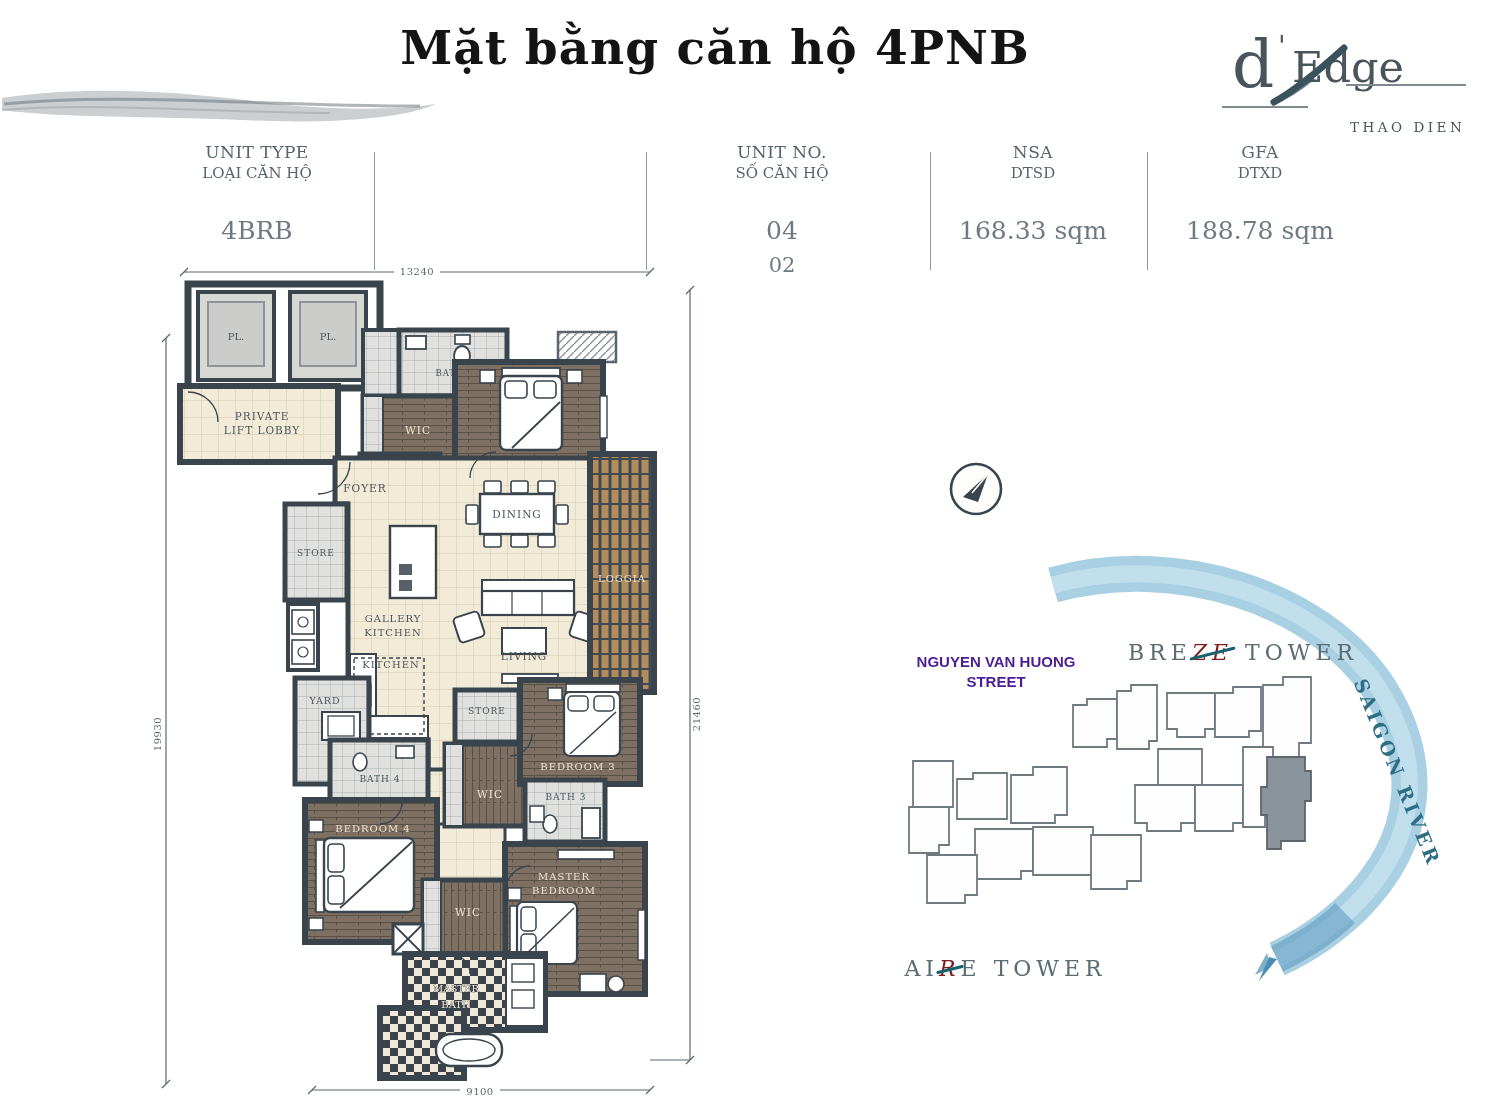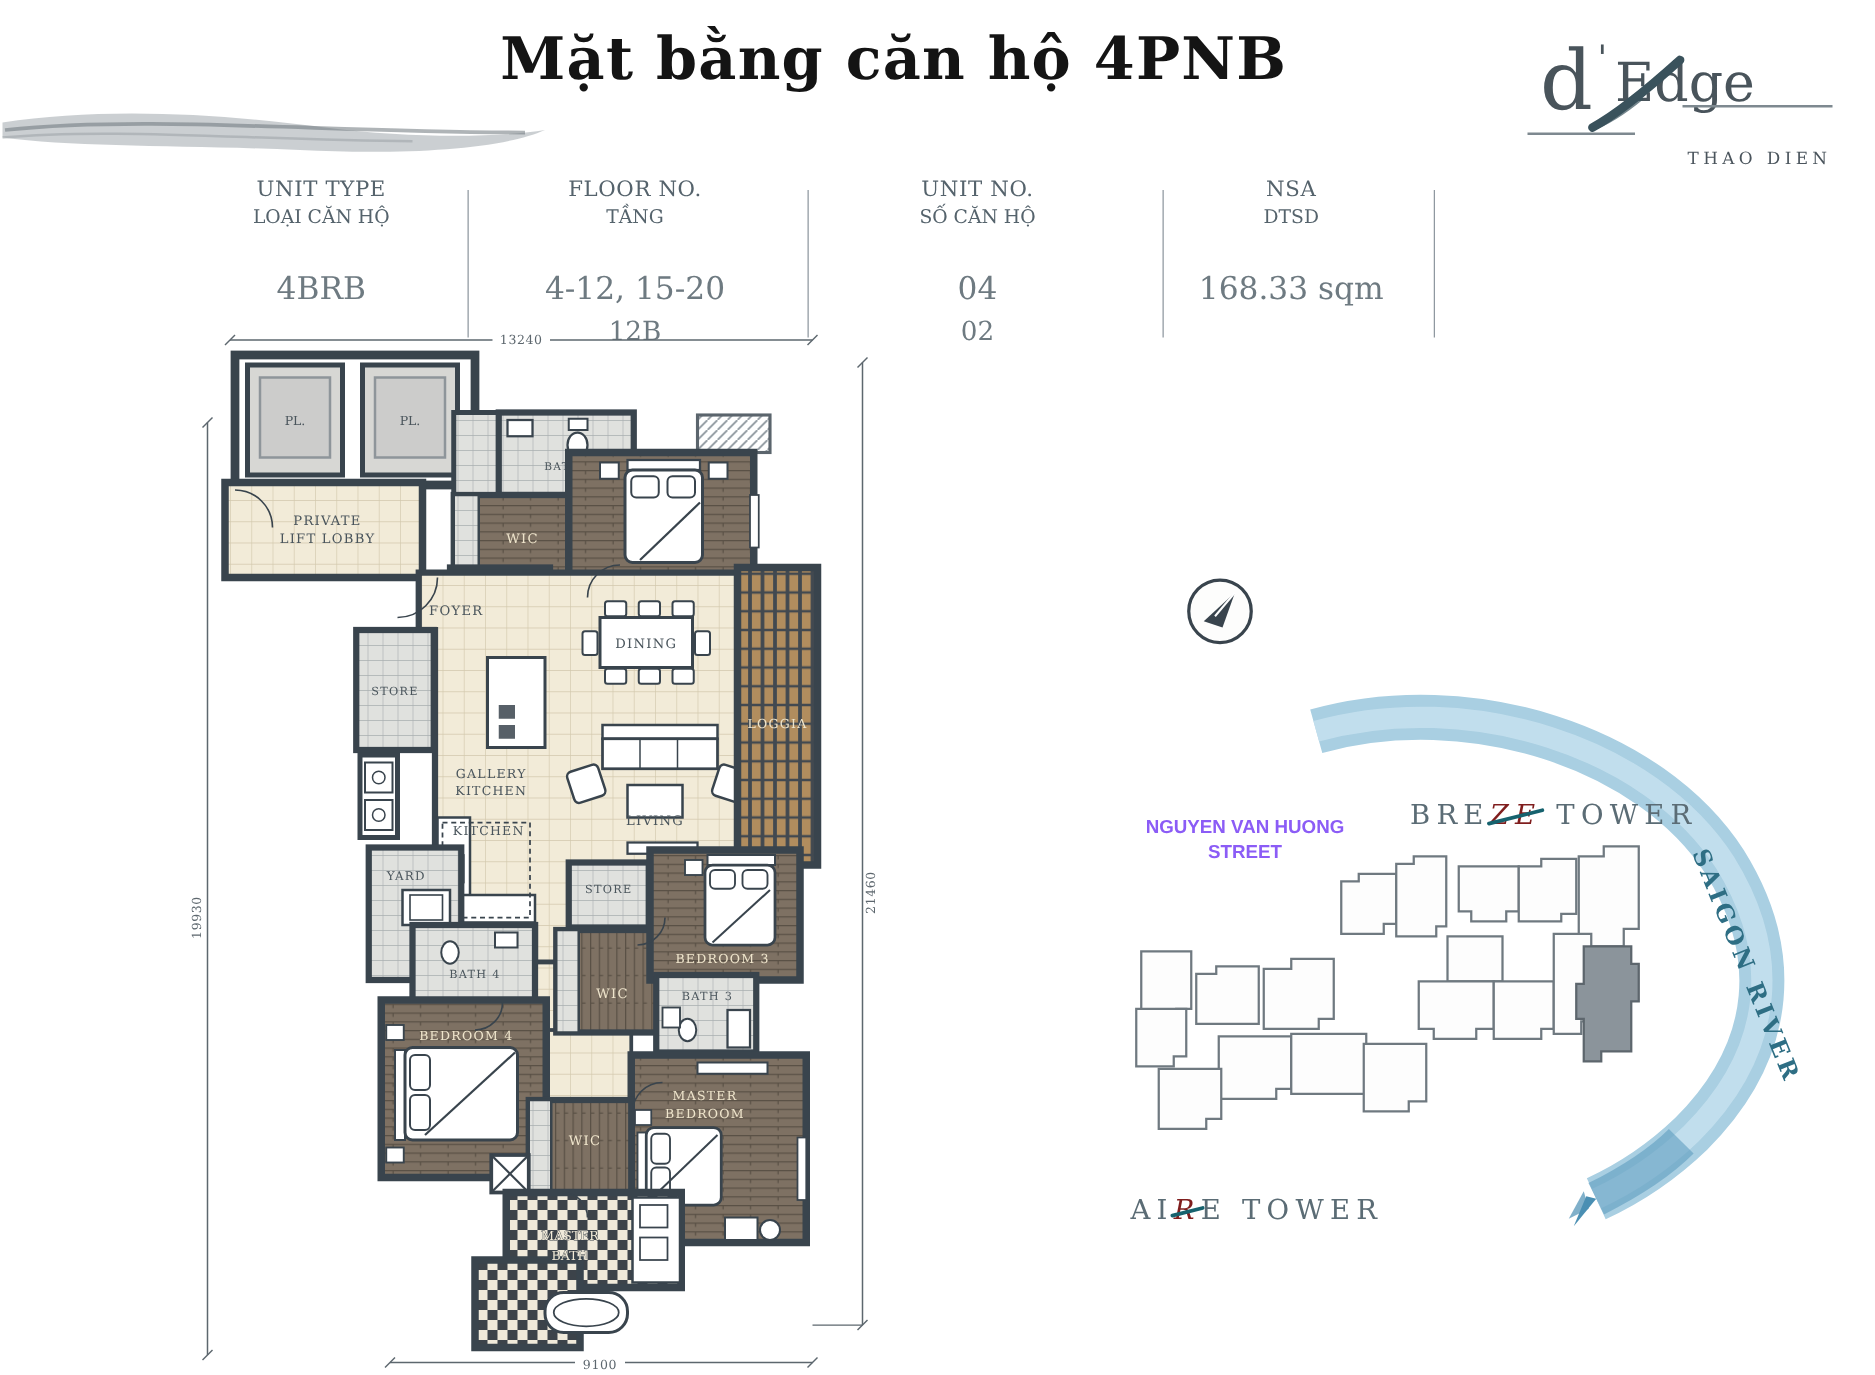--- a/index.html
+++ b/index.html
@@ -19,21 +19,21 @@
   #logo .line2{position:absolute;left:124px;top:66px;width:120px;height:2px;background:#7e8990;}
   
   .hcol{top:142px;text-align:center;color:#55636c;}
   .hcol .l1{font-size:17px;letter-spacing:.5px;}
   .hcol .l2{font-size:15px;margin-top:2px;}
   .hcol .v1{font-size:25px;margin-top:34px;color:#6e7a81;}
   .hcol .v2{font-size:21px;margin-top:8px;color:#6e7a81;}
   .hdiv{top:152px;width:1px;height:118px;background:#8f98a0;}
   
   #street{left:890px;top:652px;width:212px;text-align:center;
-     font-family:"Liberation Sans",sans-serif;font-weight:bold;font-size:15px;color:#8b5cf6;line-height:1.3;}
+     font-family:"Liberation Sans",sans-serif;font-weight:bold;font-size:15px;color:#4c1d95;line-height:1.3;}
   .tower{font-size:22px;color:#5b6c75;letter-spacing:5px;white-space:nowrap;}
   #breeze{left:1118px;top:640px;width:250px;text-align:center;}
   #aire{left:898px;top:956px;width:215px;text-align:center;}
   .tw-accent{color:#7f1d1d;position:relative;font-style:italic;}
   .tw-accent::after{content:'';position:absolute;left:-3px;right:-3px;top:48%;height:3px;
      background:#16626e;transform:rotate(-14deg);border-radius:2px;}
   svg text{font-family:"DejaVu Serif","Liberation Serif",serif;}
   .rlab{fill:#efe5cc;letter-spacing:1px;}
   .dlab{fill:#4a555c;letter-spacing:1px;}
   .dim{fill:#5d676e;font-size:10px;letter-spacing:.5px;}
@@ -62,36 +62,35 @@
       <path d="M4,60 C20,54 34,44 46,34" stroke="#3a525c" stroke-width="3" fill="none" opacity="0.7"></path>
     </svg>
     <span class="thao">THAO DIEN</span>
   </div>
 
   <div class="abs hcol" style="left:157px;width:200px">
     <div class="l1">UNIT TYPE</div>
     <div class="l2">LOẠI CĂN HỘ</div>
     <div class="v1">4BRB</div>
   </div>
-  <div class="abs hcol" style="left:408px;width:200px">
-    <div class="l1">FLOOR NO.</div>
-    <div class="l2">TẦNG</div>
-    <div class="v1">4-12, 15-20</div>
-    <div class="v2">12B</div>
-  </div>
   <div class="abs hcol" style="left:682px;width:200px">
     <div class="l1">UNIT NO.</div>
     <div class="l2">SỐ CĂN HỘ</div>
     <div class="v1">04</div>
     <div class="v2">02</div>
   </div>
   <div class="abs hcol" style="left:933px;width:200px">
     <div class="l1">NSA</div>
     <div class="l2">DTSD</div>
     <div class="v1">168.33 sqm</div>
+  </div>
+  <div class="abs hcol" style="left:1160px;width:200px">
+    <div class="l1">GFA</div>
+    <div class="l2">DTXD</div>
+    <div class="v1">188.78 sqm</div>
   </div>
   <div class="abs hdiv" style="left:374px"></div>
   <div class="abs hdiv" style="left:646px"></div>
   <div class="abs hdiv" style="left:930px"></div>
   <div class="abs hdiv" style="left:1147px"></div>
 
   <svg class="abs" style="left:150px;top:264px" width="565" height="836" viewBox="0 0 565 836">
     <defs>
       <pattern id="pcream" width="17" height="17" patternUnits="userSpaceOnUse">
         <rect width="17" height="17" fill="#f2ebd8"></rect>

